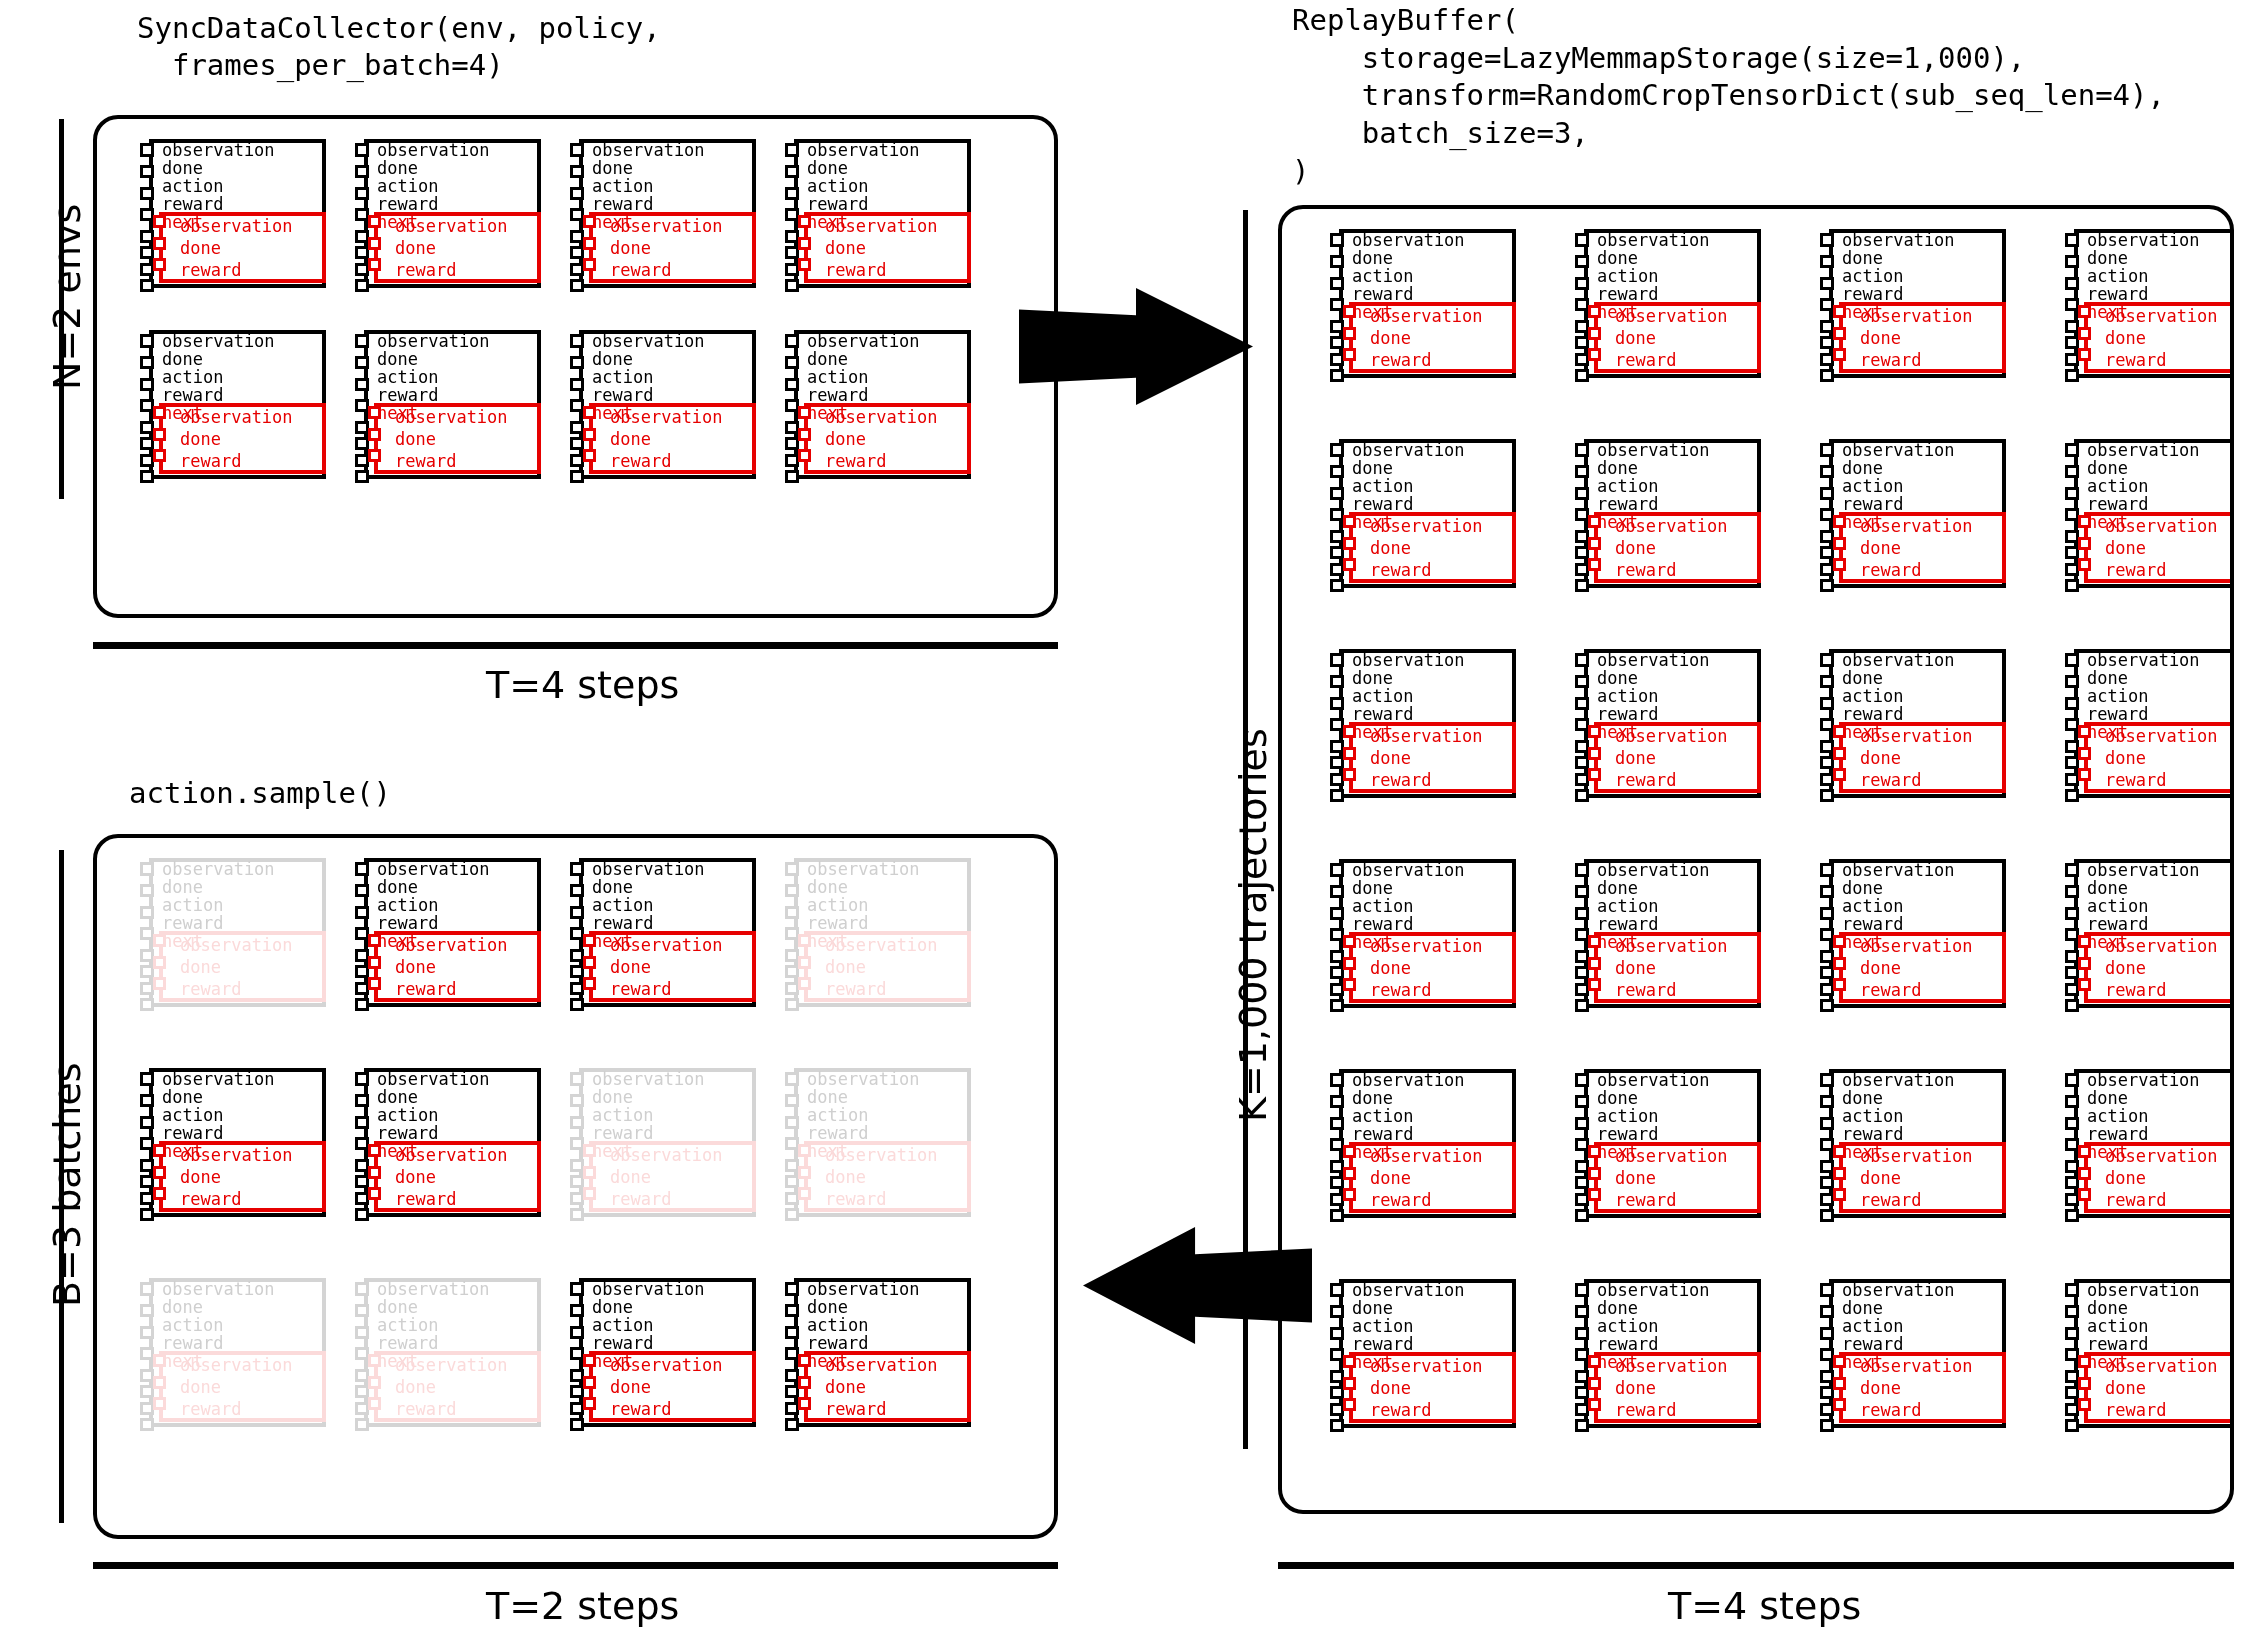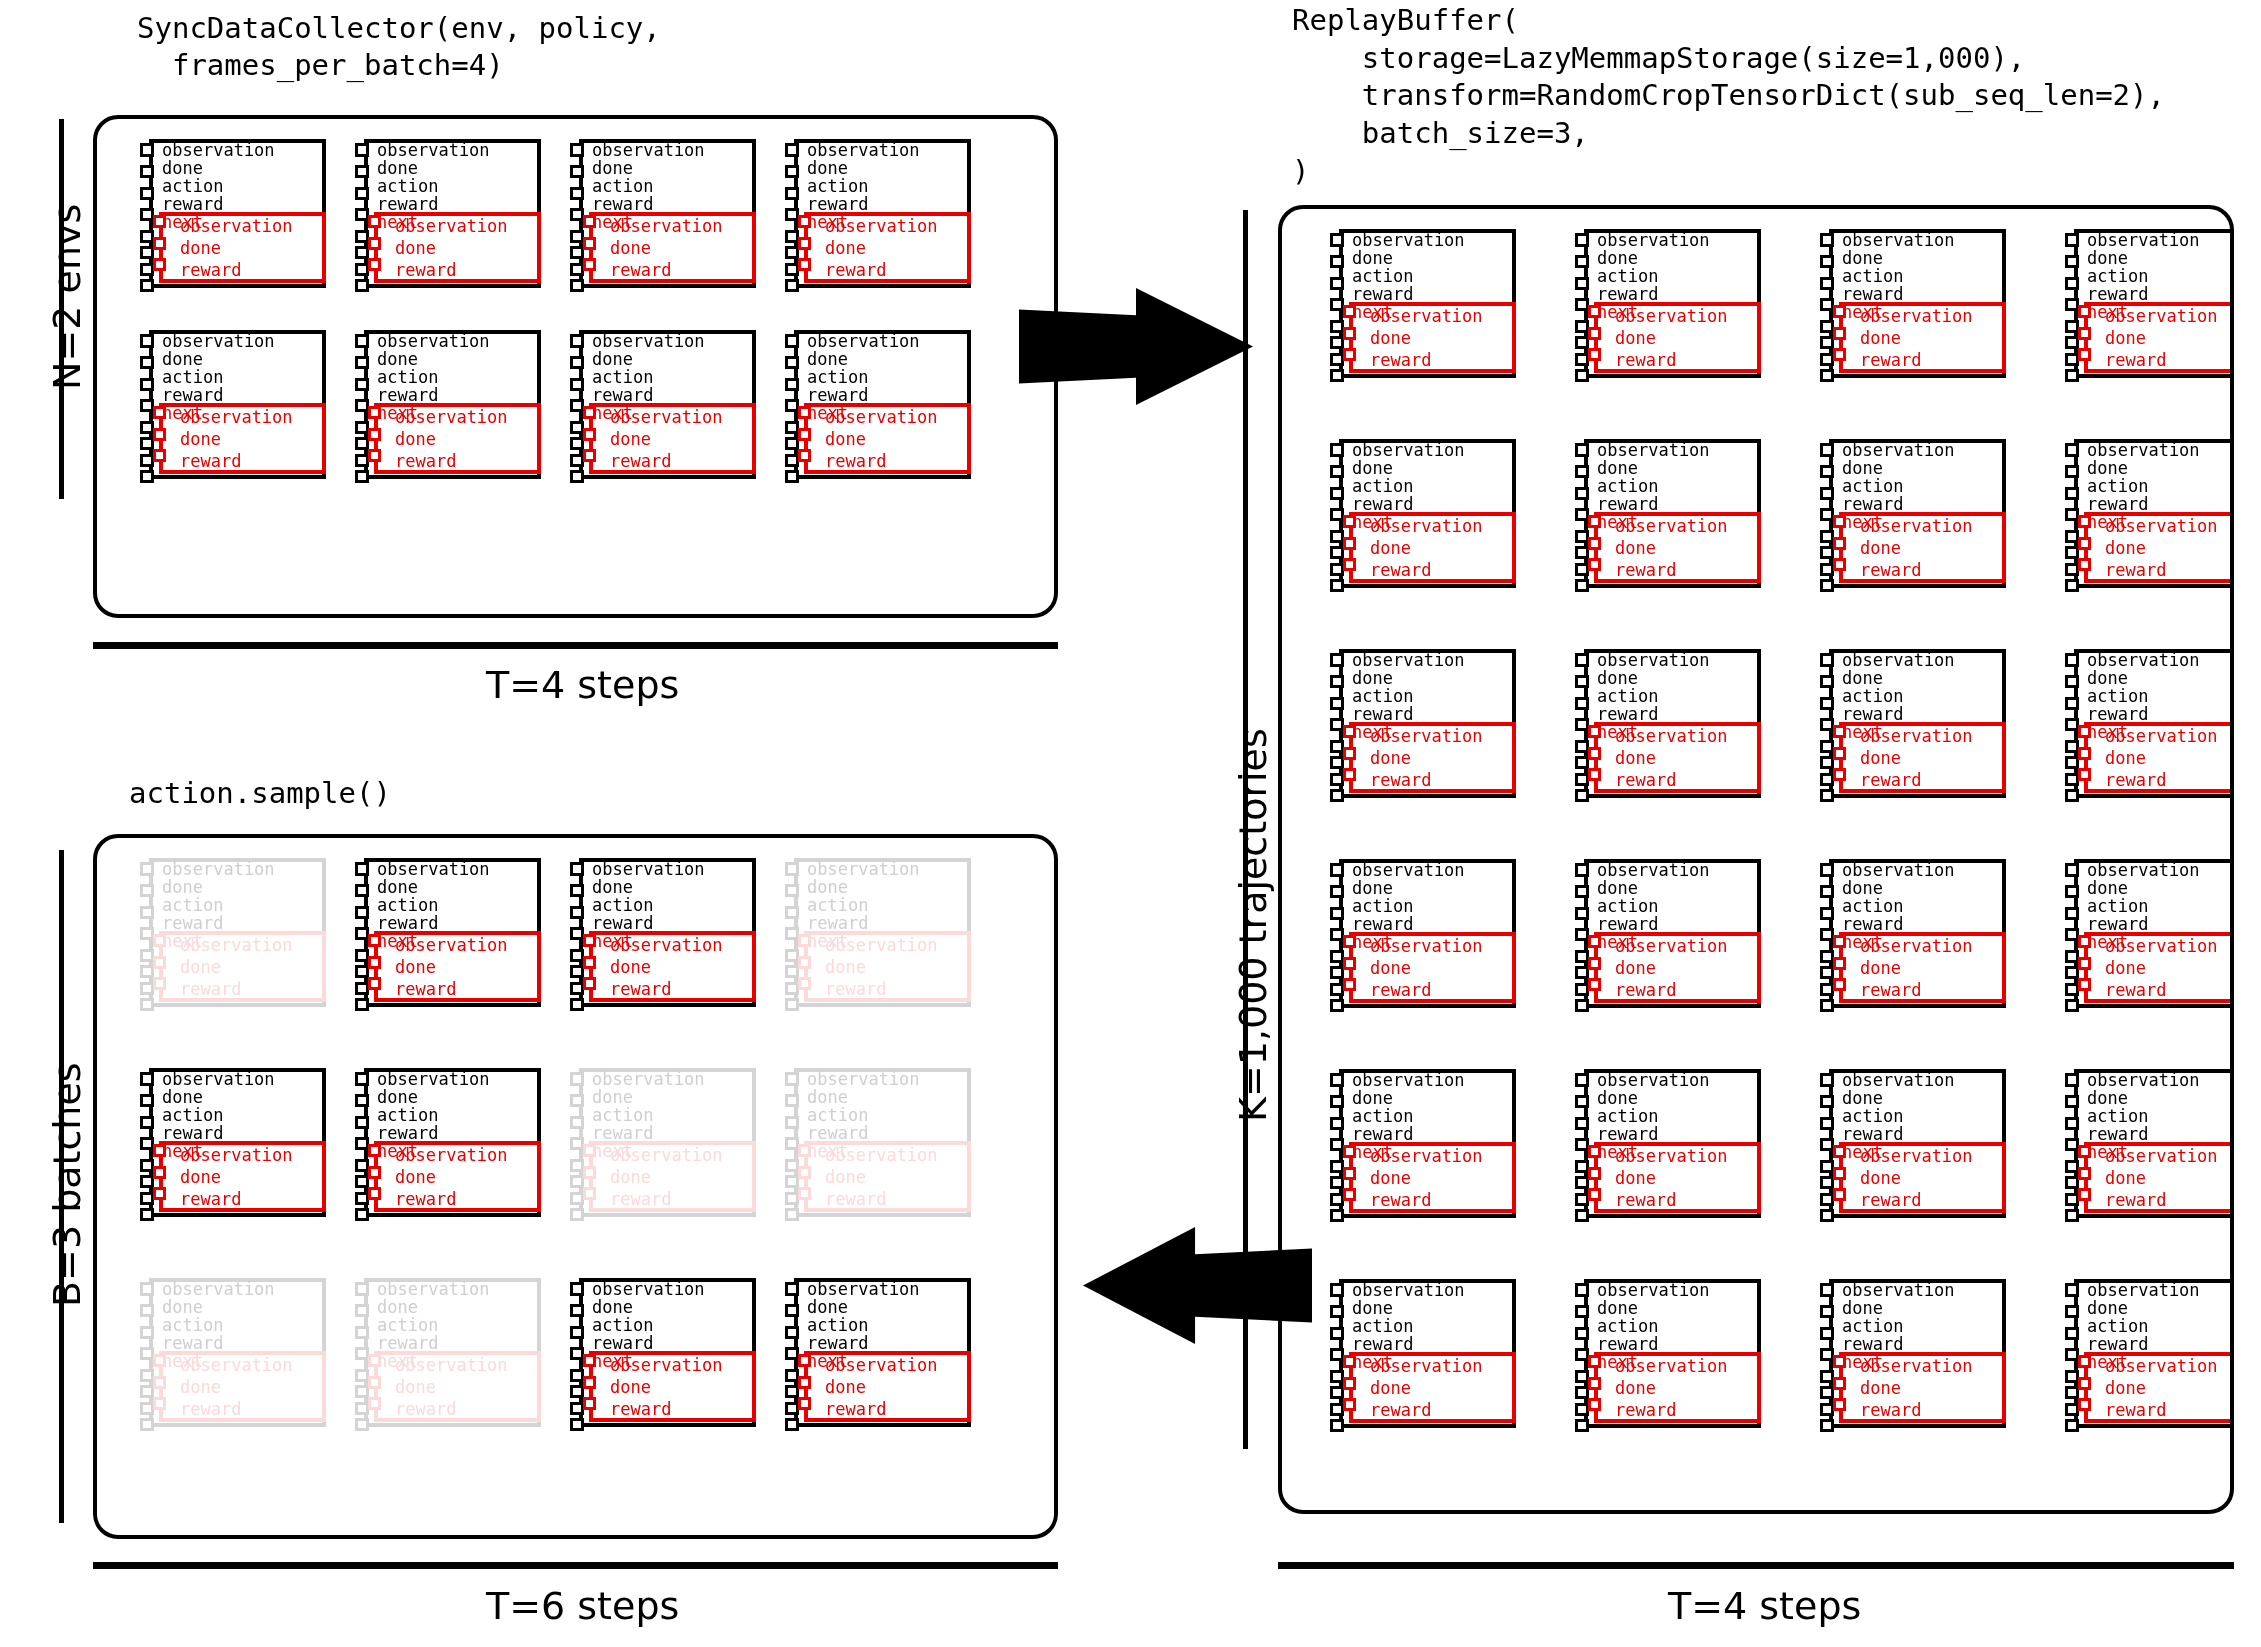--- a/index.html
+++ b/index.html
@@ -136,21 +136,21 @@
 </head>
 <body>
 
 <div class="title" id="collector-title">SyncDataCollector(env, policy,
   frames_per_batch=4)</div>
 
 <div class="title" id="sample-title">action.sample()</div>
 
 <div class="title" id="rb-title">ReplayBuffer(
     storage=LazyMemmapStorage(size=1,000),
-    transform=RandomCropTensorDict(sub_seq_len=2),
+    transform=RandomCropTensorDict(sub_seq_len=4),
     batch_size=3,
 )</div>
 
 <div class="panel" id="collector-panel">
   <div class="grid" id="collector-grid">
       <div class="td">
         <div class="td-box"></div>
         <div class="keys"><span>observation</span><br><span>done</span><br><span>action</span><br><span>reward</span><br><span class="k-next">next</span></div>
         <div class="nested">
           <div class="nkeys"><span>observation</span><br><span>done</span><br><span>reward</span></div>
@@ -1045,21 +1045,21 @@
 <div class="vrule" style="left:59px;top:119px;height:380px;"></div>
 <div class="axlabel vert" style="left:45px;top:390px;">N=2 envs</div>
 
 <div class="hrule" style="left:93px;top:642px;width:965px;"></div>
 <div class="axlabel" style="left:486px;top:663px;">T=4 steps</div>
 
 <div class="vrule" style="left:59px;top:850px;height:673px;"></div>
 <div class="axlabel vert" style="left:45px;top:1307px;">B=3 batches</div>
 
 <div class="hrule" style="left:93px;top:1562px;width:965px;"></div>
-<div class="axlabel" style="left:486px;top:1584px;">T=6 steps</div>
+<div class="axlabel" style="left:486px;top:1584px;">T=2 steps</div>
 
 <div class="vrule" style="left:1243px;top:210px;height:1239px;"></div>
 <div class="axlabel vert" style="left:1231px;top:1122px;">K=1,000 trajectories</div>
 
 <div class="hrule" style="left:1278px;top:1562px;width:956px;"></div>
 <div class="axlabel" style="left:1668px;top:1584px;">T=4 steps</div>
 
 <svg class="arrow" style="left:1019px;top:288px;" width="234" height="117" viewBox="0 0 240 120">
   <polygon points="0,22 120,28 120,0 240,60 120,120 120,92 0,98" fill="#000"></polygon>
 </svg>

